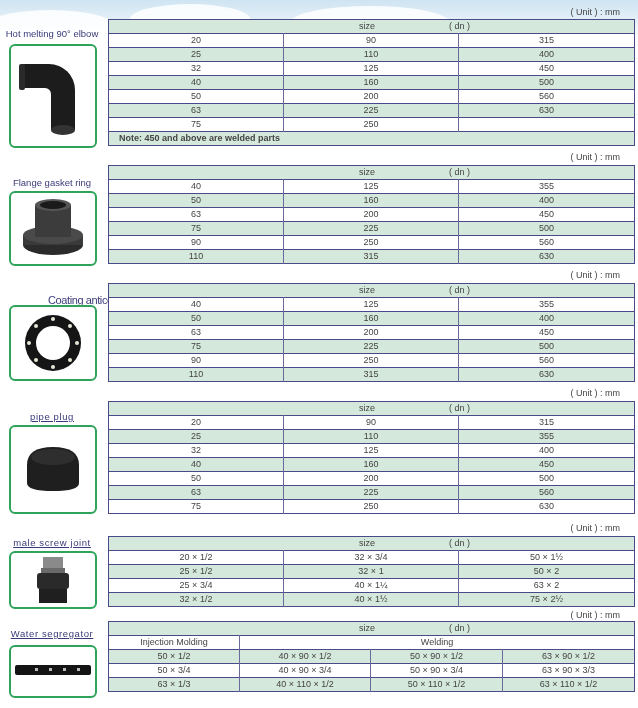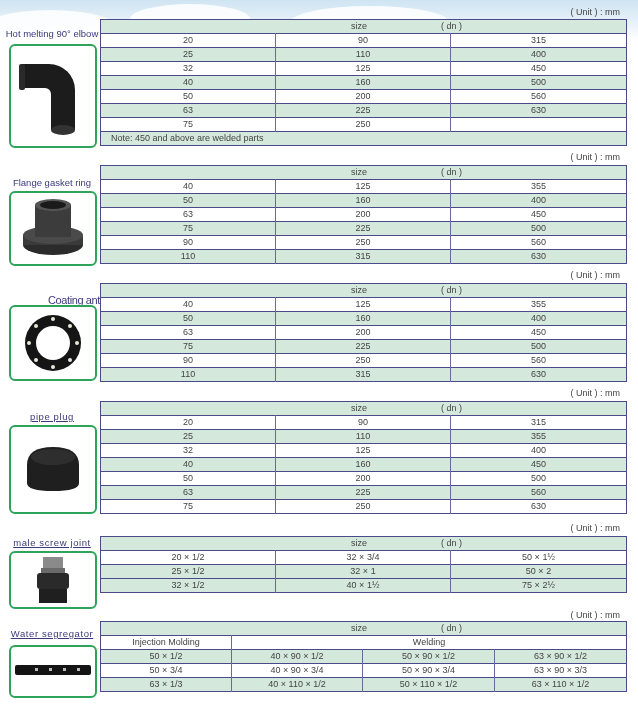--- a/index.html
+++ b/index.html
@@ -23,34 +23,34 @@
   .label.tight { font-size: 11px; letter-spacing: -0.4px; margin-left: 44px; }
   .thumb {
     position: absolute; left: 9px; width: 88px;
     border: 2px solid #2ea35a; border-radius: 6px; background: #fff;
     box-sizing: border-box;
   }
   .unit {
     position: absolute; right: 18px; font-size: 9px; color: #444;
   }
   table.spec {
-    position: absolute; left: 100px; width: 526px;
+    position: absolute; left: 108px; width: 526px;
     border-collapse: collapse; border: 1.5px solid #4a4a8a;
     font-size: 9px; color: #444; table-layout: fixed;
   }
   table.spec td { text-align: center; padding: 0; height: 13px; line-height: 13px; border-left: 1px solid #6a6a9a; }
   table.spec td:first-child { border-left: none; }
   table.spec tr { border-top: 1px solid #4a4a8a; }
   table.spec tr.g td { background: #d4e8dc; }
   table.spec tr.w td { background: #ffffff; }
   table.spec tr.head td { background: #d4e8dc; border-left: none; }
   .headtxt { position: relative; display: inline-block; width: 100%; }
   .headtxt .sz { position: absolute; left: 250px; }
   .headtxt .dn { position: absolute; left: 340px; }
-  table.spec tr.note td { text-align: left; padding-left: 10px; background: #d4e8dc; }
+  table.spec tr.note td { text-align: left; padding-left: 10px; background: #d4e8dc; font-weight: bold; }
   table.spec4 td { border-left: 1px solid #6a6a9a; }
 </style>
 </head>
 <body>
 
 <div class="sky">
   <div class="cloud" style="left:-20px;top:10px;width:140px;height:40px;"></div>
   <div class="cloud" style="left:130px;top:4px;width:120px;height:30px;"></div>
   <div class="cloud" style="left:290px;top:6px;width:160px;height:34px;"></div>
 </div>
@@ -319,20 +319,25 @@
     <tr class="w">
           <td>20 × 1/2</td>
           <td>32 × 3/4</td>
           <td>50 × 1½</td>
         </tr>
     <tr class="g">
           <td>25 × 1/2</td>
           <td>32 × 1</td>
           <td>50 × 2</td>
         </tr>
+    <tr class="w">
+          <td>25 × 3/4</td>
+          <td>40 × 1¼</td>
+          <td>63 × 2</td>
+        </tr>
     <tr class="g">
           <td>32 × 1/2</td>
           <td>40 × 1½</td>
           <td>75 × 2½</td>
         </tr>
   </tbody>
     </table>
 </div>
 
 <div class="section" style="top:0;">

